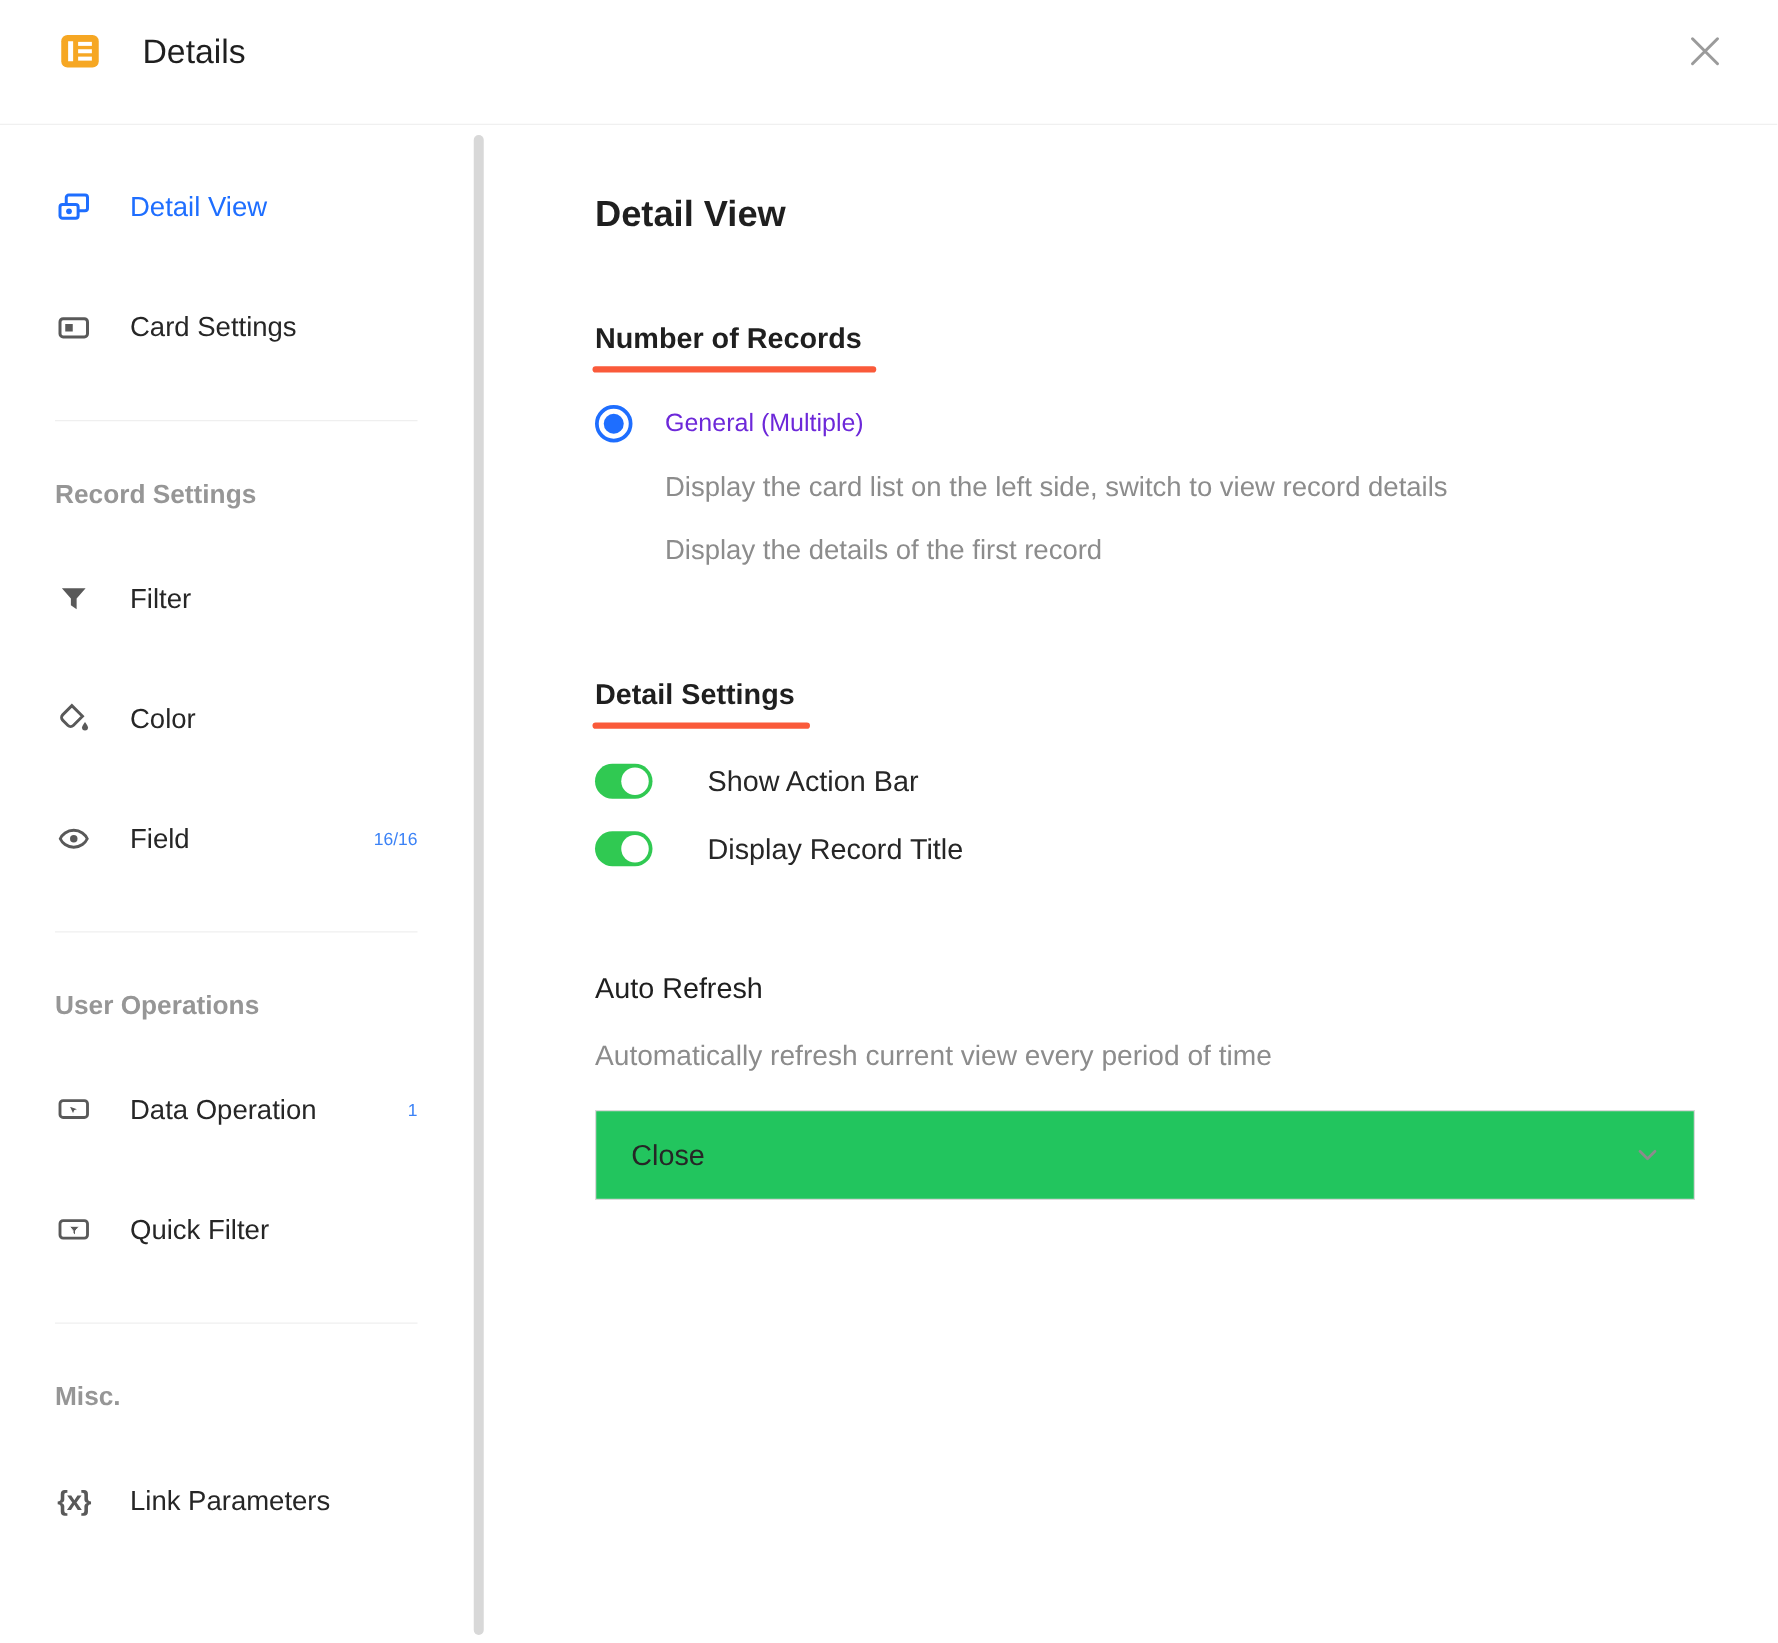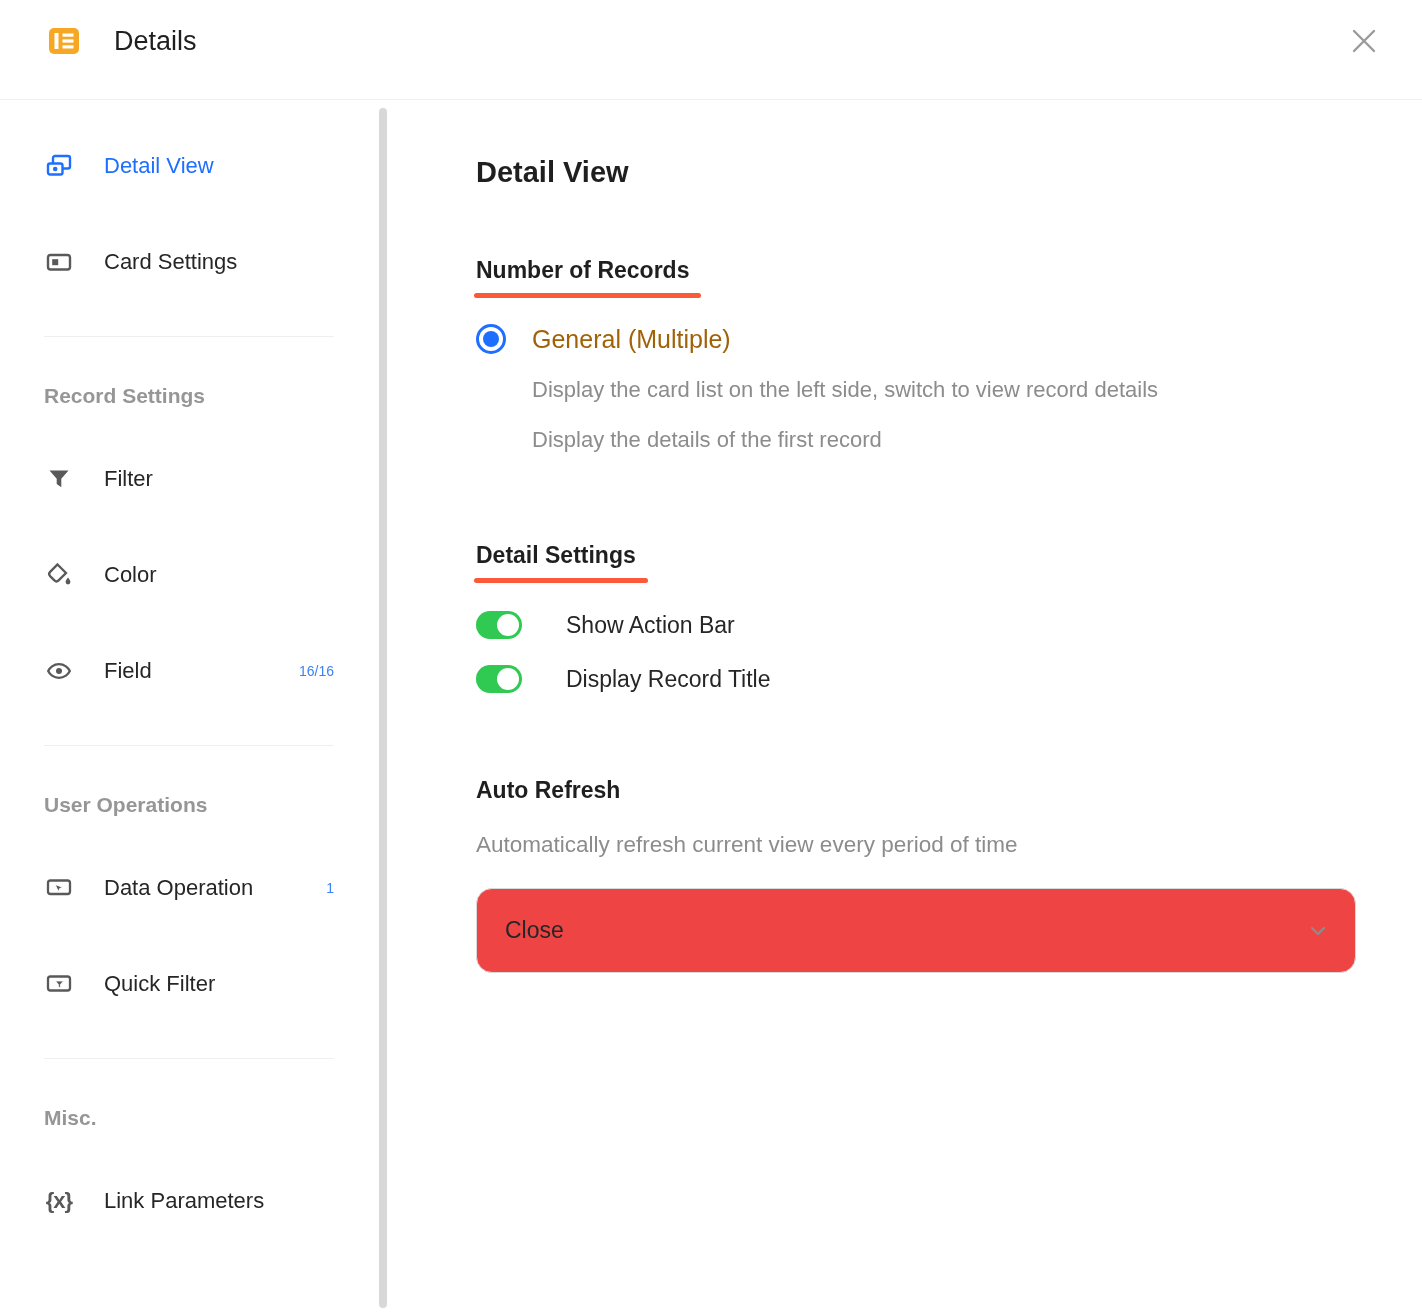--- a/index.html
+++ b/index.html
@@ -48,38 +48,38 @@
     display:inline-block;position:relative;
     font-size:23px;font-weight:bold;color:#1f1f1f;line-height:32px;margin:0;
   }
   .sub-heading.underlined::after{
     content:"";position:absolute;left:-2px;right:-12px;bottom:-12px;height:5px;
     border-radius:3px;background:var(--underline-red);
   }
   .block-nor{margin-top:60px}
   .option-row{display:flex;align-items:center;margin-top:38px;cursor:pointer}
   .option-row.second{margin-top:50px}
-  .option-label{font-size:25px;color:#a16207;margin-left:26px}
+  .option-label{font-size:20px;color:#6d28d9;margin-left:26px}
   .option-desc{font-size:22px;color:#8c8c8c;margin:22px 0 0 56px;line-height:28px}
   .radio{width:30px;height:30px;border-radius:50%;background:#fff;border:2px solid #d2d2d2;position:relative;flex:0 0 auto}
   .radio.selected{border:3px solid var(--accent-blue)}
   .radio.selected::after{content:"";position:absolute;inset:4px;border-radius:50%;background:var(--accent-blue)}
   .block-ds{margin-top:85px}
   .toggle-row{display:flex;align-items:center;margin-top:26px;cursor:pointer}
   .toggle-row.first{margin-top:40px}
   .toggle{width:46px;height:28px;border-radius:14px;background:var(--toggle-green);position:relative;flex:0 0 auto}
   .toggle::after{content:"";position:absolute;top:3px;right:3px;width:22px;height:22px;border-radius:50%;background:#fff}
   .toggle-label{font-size:23px;color:#262626;margin-left:44px}
   .block-ar{margin-top:81px}
-  .ar-heading{font-size:23px;font-weight:bold;color:#1f1f1f;line-height:32px;margin:0}
+  .ar-heading{font-size:23px;font-weight:normal;color:#1f1f1f;line-height:32px;margin:0}
   .ar-desc{font-size:22.5px;color:#8c8c8c;margin:25px 0 0;line-height:28px}
   .select-box{
-    margin-top:29px;width:100%;height:85px;border:1px solid #d9d9d9;border-radius:16px;
+    margin-top:29px;width:100%;height:72px;border:1px solid #d9d9d9;border-radius:0;
     display:flex;align-items:center;justify-content:space-between;
-    padding:0 26px 0 28px;cursor:pointer;background:#ef4444;
+    padding:0 26px 0 28px;cursor:pointer;background:#22c55e;
   }
   .select-value{font-size:23px;color:#262626}
 </style>
 </head>
 <body>
 
 <div class="header">
   <span class="app-icon">
     <svg width="36" height="36" viewBox="0 0 36 36">
       <rect x="3" y="5" width="30" height="26" rx="5" fill="#f6a723"></rect>

